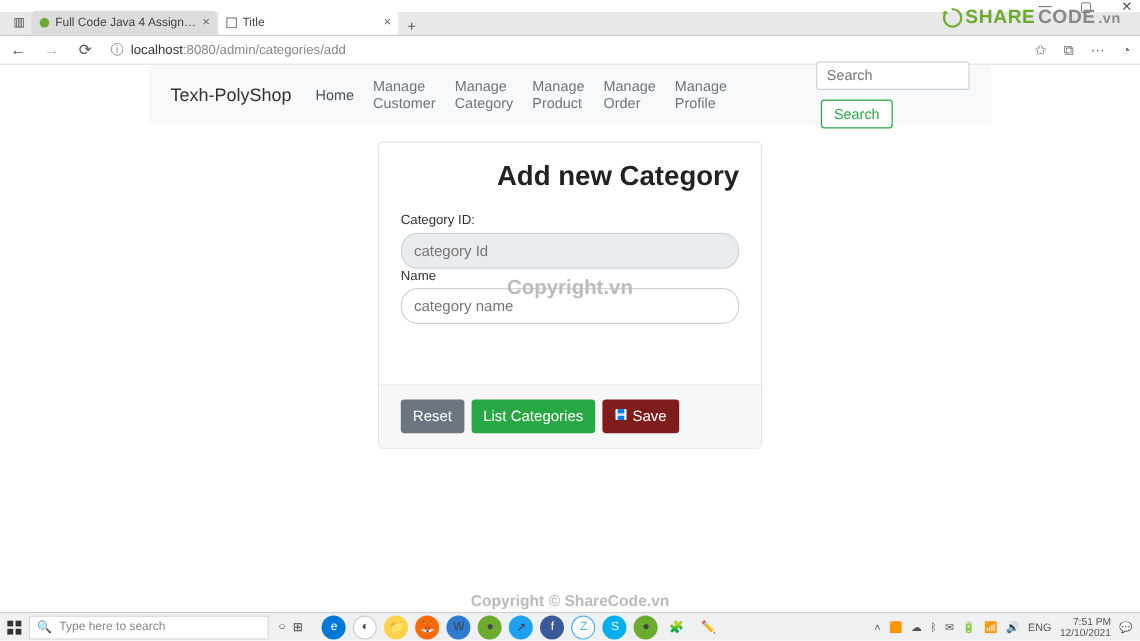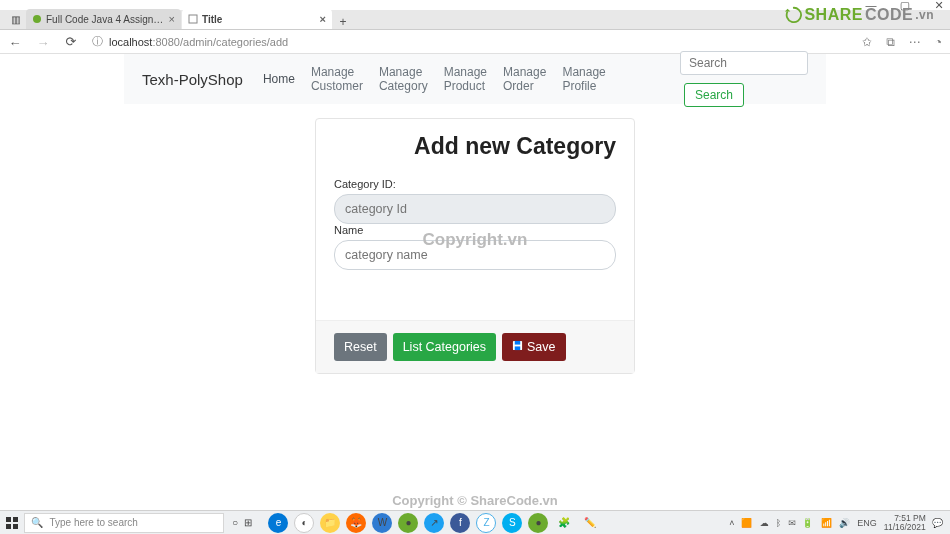--- a/index.html
+++ b/index.html
@@ -6,21 +6,21 @@
 body { width: 950px; height: 534px; background: #fff; overflow: hidden; position: relative; }
 
 
 .titlebar { height: 10px; background: #fff; display: flex; justify-content: flex-end; align-items: center; padding-right: 6px; gap: 24px; font-size: 11px; color: #555; }
 .titlebar .tb-icon { width: 10px; height: 10px; display: inline-flex; align-items: center; justify-content: center; }
 
 
 .tabstrip { height: 20px; background: #e8e8e8; display: flex; align-items: flex-end; padding-left: 6px; gap: 0; border-bottom: 1px solid #ccc; }
 .tabstrip .sys-icon { width: 20px; height: 20px; display: flex; align-items: center; justify-content: center; font-size: 10px; color: #444; }
 .tab { height: 20px; min-width: 150px; max-width: 155px; background: #dcdcdc; border-top-left-radius: 4px; border-top-right-radius: 4px; display: flex; align-items: center; padding: 0 6px; font-size: 10px; color: #444; gap: 4px; overflow: hidden; margin-right: 1px; position: relative; }
-.tab.active { background: #fff; font-weight: bold; }
+.tab.active { background: #fff; }
 .tab .favicon { width: 10px; height: 10px; flex-shrink: 0; }
 .tab .tab-title { flex: 1; white-space: nowrap; overflow: hidden; text-overflow: ellipsis; }
 .tab .close { font-size: 11px; color: #666; }
 .newtab { width: 20px; display: flex; align-items: center; justify-content: center; font-size: 12px; color: #555; }
 
 
 .addrbar { height: 24px; background: #fff; display: flex; align-items: center; padding: 0 8px; gap: 14px; border-bottom: 1px solid #e0e0e0; }
 .addrbar .nav-ico { width: 14px; height: 14px; display: flex; align-items: center; justify-content: center; color: #555; font-size: 13px; }
 .addrbar .nav-ico.disabled { color: #bbb; }
 .addrbar .url-wrap { flex: 1; display: flex; align-items: center; gap: 6px; font-size: 11px; color: #333; }
@@ -214,17 +214,17 @@
     <span>🟧</span>
     <span>☁</span>
     <span>ᛒ</span>
     <span>✉</span>
     <span>🔋</span>
     <span>📶</span>
     <span>🔊</span>
     <span>ENG</span>
     <div class="clock">
       <span>7:51 PM</span>
-      <span>11/16/2021</span>
+      <span>12/10/2021</span>
     </div>
     <span>💬</span>
   </div>
 </div>
 
 </body></html>

